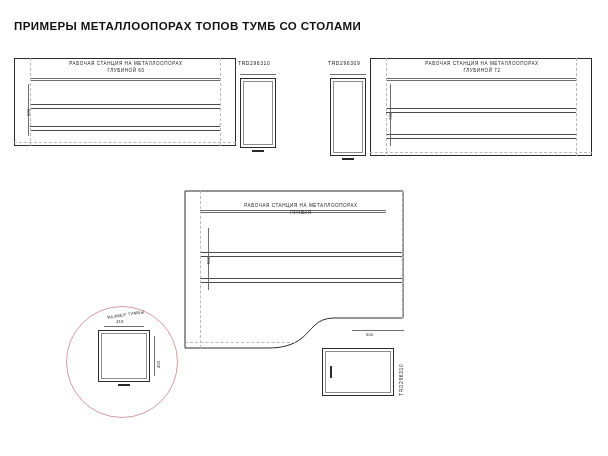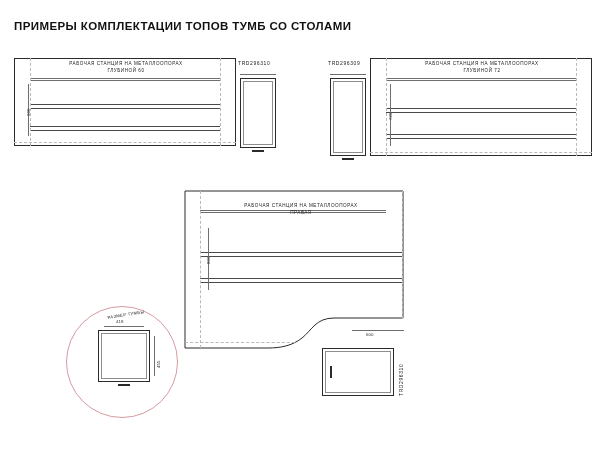--- a/index.html
+++ b/index.html
@@ -103,21 +103,21 @@
     position: absolute;
     border-radius: 50%;
     border: 1px solid #d79aa0;
     box-sizing: border-box;
   }
   svg { position: absolute; overflow: visible; }
 </style>
 </head>
 <body>
 
-<div class="page-title">ПРИМЕРЫ КОМПЛЕКТАЦИИ ТОПОВ ТУМБ СО СТОЛАМИ</div>
+<div class="page-title">ПРИМЕРЫ МЕТАЛЛООПОРАХ ТОПОВ ТУМБ СО СТОЛАМИ</div>
 
 <div>
 
   <div class="outline" style="left:14px; top:58px; width:222px; height:88px;"></div>
 
   <div class="thin hline" style="left:30px; top:78px; width:190px;"></div>
   <div class="thin hline" style="left:30px; top:80px; width:190px;"></div>
 
   <div class="shelf" style="left:30px; top:104px; width:190px;"></div>
   <div class="shelf" style="left:30px; top:126px; width:190px;"></div>

